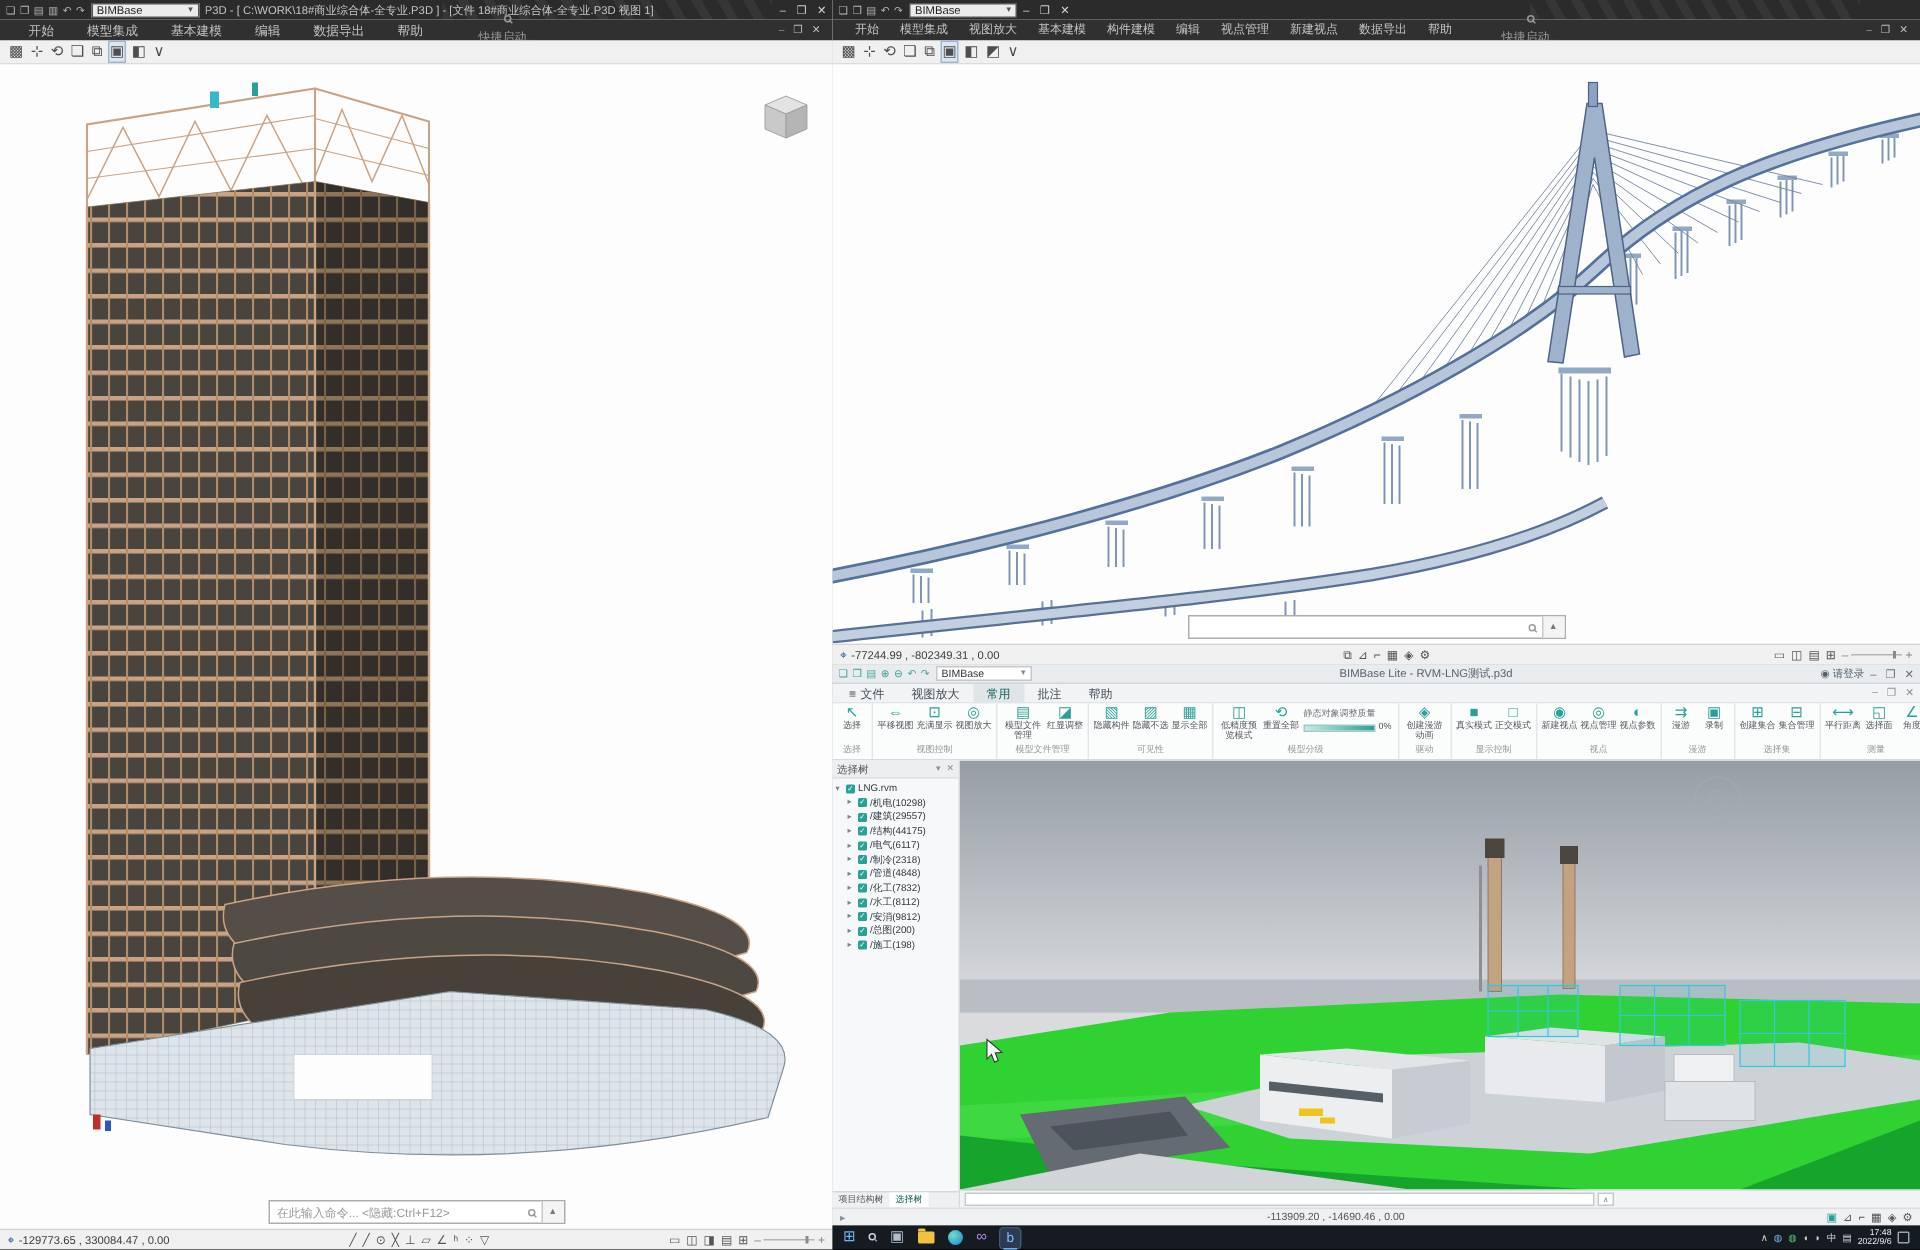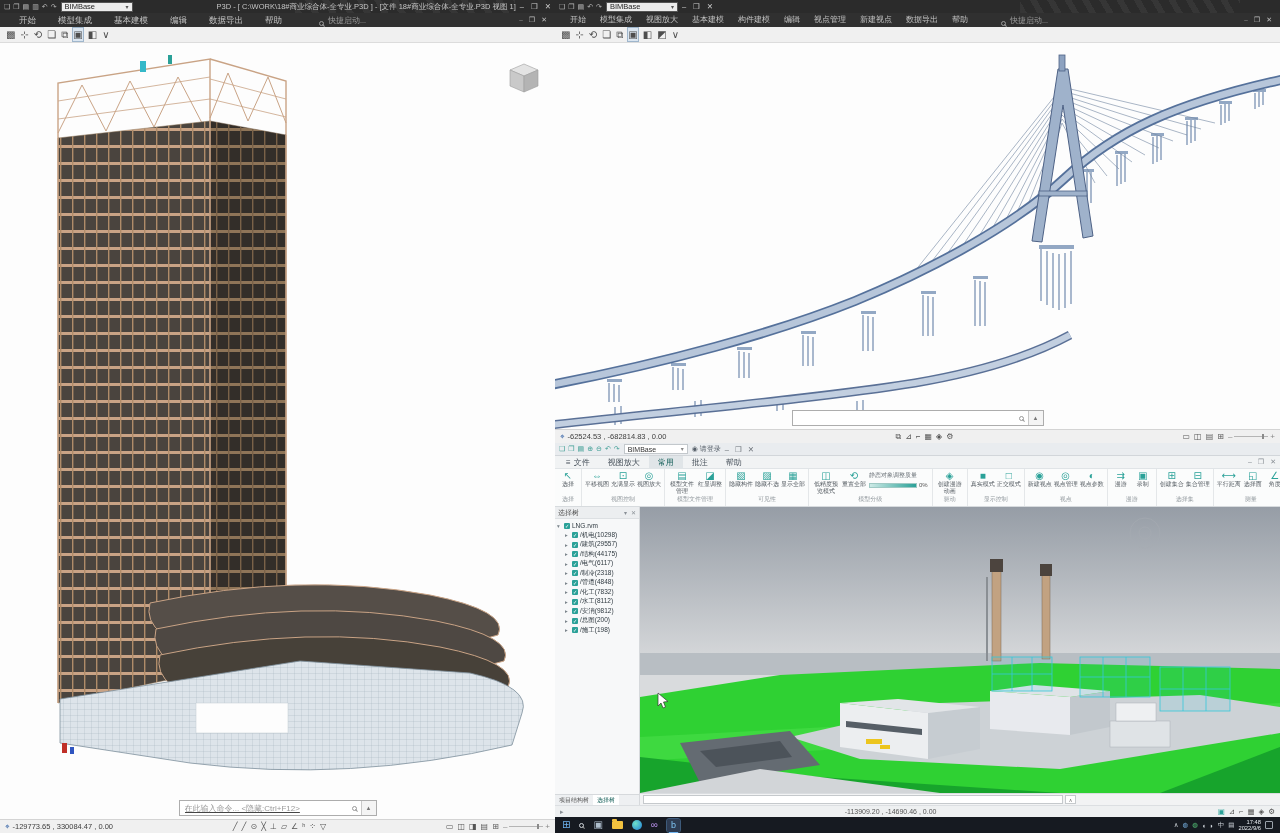--- a/index.html
+++ b/index.html
@@ -11,42 +11,42 @@
   .win { display:flex; flex-direction:column; background:#fff; }
   .titlebar-dark { height:13px; background:#2b2b2b; color:#c8c8c8; display:flex;
     align-items:center; gap:4px; padding:0 4px; font-size:8px; position:relative; flex:0 0 13px;}
   .titlebar-dark::after { content:""; position:absolute; right:40px; top:0; width:220px; height:100%;
     background:repeating-linear-gradient(60deg, rgba(255,255,255,0.05) 0 6px, transparent 6px 15px); pointer-events:none;}
   .qa { display:flex; gap:3px; font-size:7px; color:#b9b9b9; }
   .qa span { cursor:default; }
   .app-dd { background:#ececec; color:#1e1e1e; height:10px; line-height:10px; font-size:7.5px;
     padding:0 3px; display:flex; align-items:center; gap:6px; border:1px solid #555; min-width:72px;}
   .app-dd .dd-arrow { color:#555; font-size:6px; margin-left:auto; }
-  .tb-title { flex:1; text-align:right; font-size:7.5px; color:#c4c4c4; white-space:nowrap;
+  .tb-title { flex:1; text-align:left; font-size:7.5px; color:#c4c4c4; white-space:nowrap;
     overflow:hidden; text-overflow:ellipsis; z-index:1;}
   .winctl { display:flex; gap:7px; font-size:7.5px; color:#cfcfcf; z-index:1;}
   .menubar-dark { height:14px; background:#303030; color:#c2c2c2; display:flex; align-items:center;
     gap:0; padding:0 8px; font-size:8.5px; flex:0 0 14px;font-family:Liberation Serif, serif;}
   .menubar-dark .menu-wrap { display:flex; gap:0; }
   .menu-item { padding:0 11px; line-height:14px; cursor:default; }
-  .quick-launch { display:flex; align-items:flex-end; gap:4px; margin-left:26px; color:#9a9a9a; font-size:8px;}
+  .quick-launch { display:flex; align-items:center; gap:4px; margin-left:26px; color:#9a9a9a; font-size:8px;flex-direction:column;}
   .mag { width:5px; height:5px; border:1px solid #9a9a9a; border-radius:50%; position:relative; display:inline-block;}
   .mag::after { content:""; position:absolute; width:3px; height:1px; background:#9a9a9a;
     transform:rotate(45deg); right:-2px; bottom:-1px; }
   .doc-ctl { margin-left:auto; display:flex; gap:6px; font-size:7px; color:#bdbdbd; }
   .toolbar-row { height:16px; background:#f0f0f0; border-bottom:1px solid #dcdcdc; display:flex;
     align-items:center; gap:5px; padding:0 6px; font-size:10px; color:#4e4e4e; flex:0 0 16px;}
   .tico { line-height:13px; cursor:default; }
   .tico.active { background:#dbe6f1; outline:1px solid #9fb6cc; }
   .viewport { flex:1; position:relative; background:#fdfdfd; overflow:hidden; min-height:0;}
   .viewport svg.scene { position:absolute; inset:0; width:100%; height:100%; }
   .cmdbox { position:absolute; bottom:3px; left:50%; transform:translateX(-50%); height:16px;
     display:flex; align-items:center; background:#fff; border:1px solid #adadad; }
   .cmdbox input { border:none; outline:none; flex:1; font-size:8px; color:#444; padding:0 5px;
-    font-family:inherit; background:transparent;text-decoration:underline; }
+    font-family:inherit; background:transparent; }
   .cmdbox input::placeholder { color:#9a9a9a; }
   .cmd-up { width:15px; height:100%; border-left:1px solid #c9c9c9; display:flex; align-items:center;
     justify-content:center; font-size:6px; color:#777; background:#f4f4f4; }
   .statusbar { height:14px; background:#f0f0f0; border-top:1px solid #d4d4d4; display:flex;
     align-items:center; font-size:7.5px; color:#3d3d3d; padding:0 5px; gap:4px; flex:0 0 14px;}
   .coords { display:flex; align-items:center; gap:3px; white-space:nowrap;}
   .cursor-glyph { color:#2456a0; font-size:8px; }
   .sb-icons { display:flex; gap:4px; font-size:8px; color:#555; }
   .sb-zoom { display:flex; align-items:center; gap:2px; color:#888; font-size:8px;}
   .sb-zoom .track { width:34px; height:1px; background:#b5b5b5; position:relative; }
@@ -396,21 +396,21 @@
         </svg>
         <div class="cmdbox" style="width:252px;">
           <input style="">
           <span class="mag" style="margin:0 4px;"></span>
           <span class="cmd-up">▲</span>
         </div>
       </div>
       <div class="statusbar">
         <span class="coords">
           <span class="cursor-glyph">⌖</span>
-          <span>-62524.53 , -682814.83 , 0.00</span>
+          <span>-77244.99 , -802349.31 , 0.00</span>
         </span>
         <span class="spacer"></span>
         <span class="sb-icons">
           <span>⧉</span>
           <span>⊿</span>
           <span>⌐</span>
           <span>▦</span>
           <span>◈</span>
           <span>⚙</span>
         </span>
@@ -435,20 +435,21 @@
           <span>▤</span>
           <span>⊕</span>
           <span>⊖</span>
           <span>↶</span>
           <span>↷</span>
         </span>
         <span class="app-dd-lite">
           <span>BIMBase</span>
             <span class="dd-arrow" style="margin-left:auto;font-size:6px;color:#888;">▾</span>
         </span>
+        <span class="title-lite">BIMBase Lite - RVM-LNG测试.p3d</span>
         <span class="login-chip">
           <span>◉</span>
           <span>请登录</span>
         </span>
         <span class="winctl-lite">
           <span>–</span>
           <span>❐</span>
           <span>✕</span>
         </span>
       </div>

